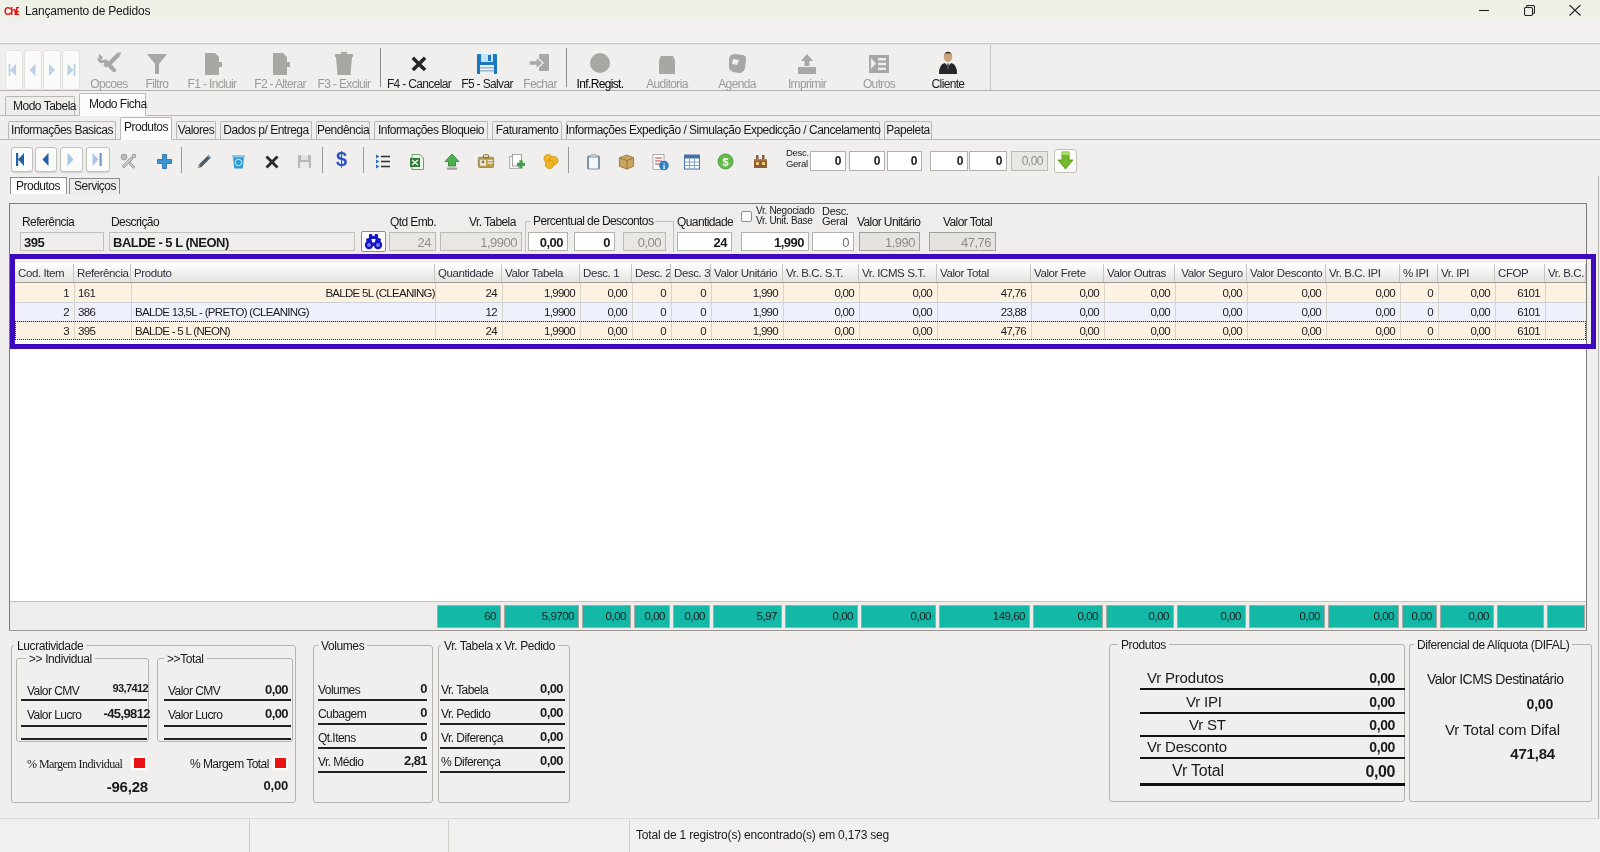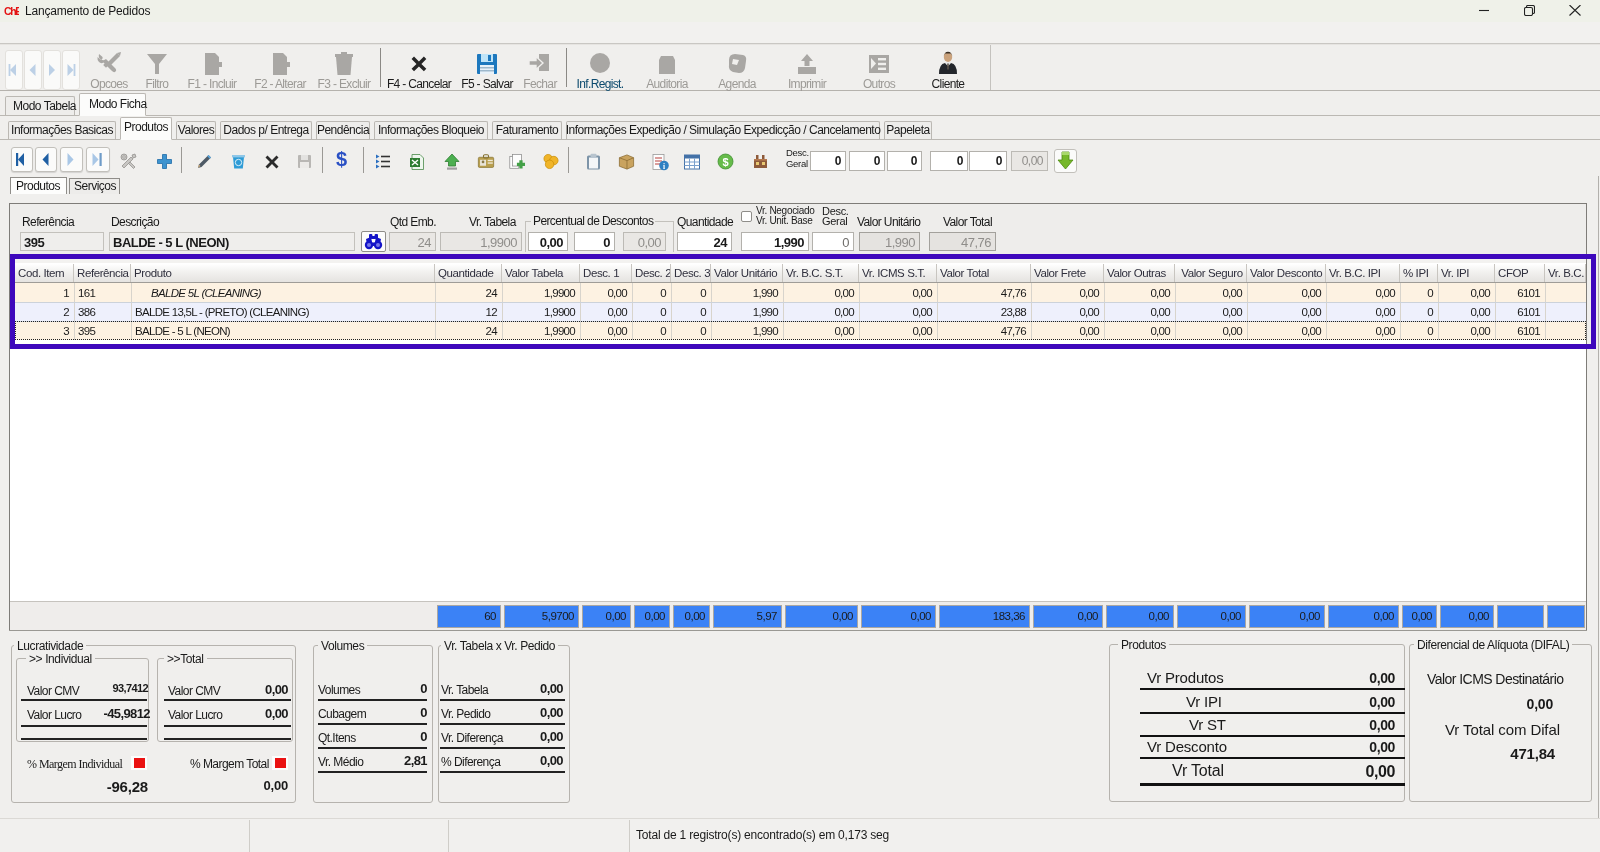--- a/index.html
+++ b/index.html
@@ -9,21 +9,21 @@
 .ls5{letter-spacing:-0.5px;}.ls55{letter-spacing:-0.55px;}.ls6{letter-spacing:-0.6px;}.ls65{letter-spacing:-0.65px;}
 .inp{position:absolute;background:#fff;border:1px solid #b3b1ac;text-align:right;padding:2px 4px 0 3px;font-weight:bold;font-size:13px;letter-spacing:-0.5px;white-space:nowrap;overflow:hidden;}
 .inpd{position:absolute;background:#e9e7e4;border:1px solid #bcbab5;text-align:right;padding:2px 4px 0 3px;color:#8f8d8a;font-size:13px;letter-spacing:-0.5px;white-space:nowrap;overflow:hidden;}
 .gb{position:absolute;border:1px solid #b6b3ae;border-radius:3px;}
 .gbl{position:absolute;background:#f0efed;padding:0 3px;font-size:12px;letter-spacing:-0.4px;white-space:nowrap;}
 .ul{position:absolute;background:#222;height:1.5px;}
 .ulb{position:absolute;background:#111;height:3px;}
 .sep{position:absolute;width:1px;background:#9b9995;}
 .hcell{position:absolute;background:linear-gradient(#ffffff,#f2f1ef 45%,#e5e3e0);border-right:1px solid #c8c5c0;color:#30303e;padding:3px 0 0 3px;white-space:nowrap;overflow:hidden;font-size:11.5px;letter-spacing:-0.4px;height:18px;}
 .cell{position:absolute;white-space:nowrap;overflow:hidden;font-size:11.5px;letter-spacing:-0.7px;padding-top:4px;height:19px;}
-.tbox{position:absolute;background:#3b82f6;border:1px solid #aaa7a2;text-align:right;padding:4px 4px 0 2px;font-size:11.5px;letter-spacing:-0.5px;height:23px;}
+.tbox{position:absolute;background:#14b8a6;border:1px solid #aaa7a2;text-align:right;padding:4px 4px 0 2px;font-size:11.5px;letter-spacing:-0.5px;height:23px;}
 </style></head>
 <body>
 
 <div class="abs" style="left:0;top:0;width:1600px;height:22px;background:#eff1e9;"></div>
 <svg class="abs" style="left:4px;top:6px" width="15" height="11" viewBox="0 0 15 11">
  <text x="0" y="9" font-family="Liberation Sans" font-size="10.5" font-weight="bold" fill="#e41414" letter-spacing="-1.4">ChE</text>
 </svg>
 <div class="lbl" style="left:25px;top:4px;font-size:12px;color:#191919;">Lançamento de Pedidos</div>
 <svg class="abs" style="left:1479px;top:5px" width="11" height="11" viewBox="0 0 11 11">
     <line x1="0" y1="5.5" x2="10" y2="5.5" stroke="#222" stroke-width="1.1"></line>
@@ -117,21 +117,21 @@
     <rect x="7" y="17" width="14" height="1.5" fill="#9db8cc"></rect>
     <rect x="7" y="20" width="14" height="1.5" fill="#9db8cc"></rect>
   </svg>
 <div class="lbl ls65" style="left:540px;top:77px;transform:translateX(-50%);color:#9c9a96;font-size:12px;">Fechar</div>
 <svg class="abs" style="left:526px;top:50px" width="28" height="28" viewBox="0 0 28 28">
     <g fill="#a9a7a4">
       <rect x="13" y="4" width="10" height="17"></rect>
       <path d="M3 10.5 L10 10.5 L10 6.5 L17 13 L10 19.5 L10 15.5 L3 15.5 Z" stroke="#f0efed" stroke-width="1.4"></path>
     </g>
   </svg>
-<div class="lbl ls65" style="left:600px;top:77px;transform:translateX(-50%);color:#0c4a6e;font-size:12px;">Inf.Regist.</div>
+<div class="lbl ls65" style="left:600px;top:77px;transform:translateX(-50%);color:#000000;font-size:12px;">Inf.Regist.</div>
 <svg class="abs" style="left:586px;top:50px" width="28" height="28" viewBox="0 0 28 28">
     <circle cx="14" cy="13" r="10" fill="#a9a7a4"></circle>
   </svg>
 <div class="lbl ls65" style="left:667px;top:77px;transform:translateX(-50%);color:#9c9a96;font-size:12px;">Auditoria</div>
 <svg class="abs" style="left:653px;top:50px" width="28" height="28" viewBox="0 0 28 28">
     <path d="M8 6 L20 6 L22 10 L22 24 L6 24 L6 10 Z" fill="#a9a7a4"></path>
   </svg>
 <div class="lbl ls65" style="left:737px;top:77px;transform:translateX(-50%);color:#9c9a96;font-size:12px;">Agenda</div>
 <svg class="abs" style="left:723px;top:50px" width="28" height="28" viewBox="0 0 28 28">
     <path d="M6 10 Q6 4 12 4 L20 5 Q24 6 23 11 L22 18 Q21 23 16 23 L10 22 Q5 20 6 15 Z M10 9 l6 1 l-2 5 l-5 -1 Z" fill="#a9a7a4" fill-rule="evenodd"></path>
@@ -418,21 +418,21 @@
 <div class="hcell" style="left:1247px;top:264px;width:79px;">Valor Desconto</div>
 <div class="hcell" style="left:1326px;top:264px;width:74px;">Vr. B.C. IPI</div>
 <div class="hcell" style="left:1400px;top:264px;width:38px;">% IPI</div>
 <div class="hcell" style="left:1438px;top:264px;width:57px;">Vr. IPI</div>
 <div class="hcell" style="left:1495px;top:264px;width:50px;">CFOP</div>
 <div class="hcell" style="left:1545px;top:264px;width:41px;">Vr. B.C.</div>
 <div class="abs" style="left:15px;top:282px;width:1571px;height:1px;background:#9f9c97;"></div>
 <div class="abs" style="left:15px;top:283px;width:1571px;height:19px;background:#fdf2e2;"></div>
 <div class="cell" style="left:15px;top:283px;width:59px;text-align:right;padding-right:5px;">1</div>
 <div class="cell" style="left:74px;top:283px;width:57px;text-align:left;padding-left:4px;">161</div>
-<div class="cell" style="left:131px;top:283px;width:304px;text-align:left;padding-left:20px;font-style:italic;">BALDE 5L (CLEANING)</div>
+<div class="cell" style="left:131px;top:283px;width:304px;text-align:right;padding-left:20px;">BALDE 5L (CLEANING)</div>
 <div class="cell" style="left:435px;top:283px;width:67px;text-align:right;padding-right:5px;">24</div>
 <div class="cell" style="left:502px;top:283px;width:78px;text-align:right;padding-right:5px;">1,9900</div>
 <div class="cell" style="left:580px;top:283px;width:52px;text-align:right;padding-right:5px;">0,00</div>
 <div class="cell" style="left:632px;top:283px;width:39px;text-align:right;padding-right:5px;">0</div>
 <div class="cell" style="left:671px;top:283px;width:40px;text-align:right;padding-right:5px;">0</div>
 <div class="cell" style="left:711px;top:283px;width:72px;text-align:right;padding-right:5px;">1,990</div>
 <div class="cell" style="left:783px;top:283px;width:76px;text-align:right;padding-right:5px;">0,00</div>
 <div class="cell" style="left:859px;top:283px;width:78px;text-align:right;padding-right:5px;">0,00</div>
 <div class="cell" style="left:937px;top:283px;width:94px;text-align:right;padding-right:5px;">47,76</div>
 <div class="cell" style="left:1031px;top:283px;width:73px;text-align:right;padding-right:5px;">0,00</div>
@@ -510,21 +510,21 @@
 <div class="abs" style="left:15px;top:321px;width:1571px;height:19px;border:1px dotted #222;"></div>
 <div class="abs" style="left:10px;top:601px;width:1576px;height:29px;background:#efedeb;border-top:1px solid #c6c3be;"></div>
 <div class="tbox" style="left:437px;top:605px;width:64px;">60</div>
 <div class="tbox" style="left:504px;top:605px;width:75px;">5,9700</div>
 <div class="tbox" style="left:582px;top:605px;width:49px;">0,00</div>
 <div class="tbox" style="left:634px;top:605px;width:36px;">0,00</div>
 <div class="tbox" style="left:673px;top:605px;width:37px;">0,00</div>
 <div class="tbox" style="left:713px;top:605px;width:69px;">5,97</div>
 <div class="tbox" style="left:785px;top:605px;width:73px;">0,00</div>
 <div class="tbox" style="left:861px;top:605px;width:75px;">0,00</div>
-<div class="tbox" style="left:939px;top:605px;width:91px;">183,36</div>
+<div class="tbox" style="left:939px;top:605px;width:91px;">149,60</div>
 <div class="tbox" style="left:1033px;top:605px;width:70px;">0,00</div>
 <div class="tbox" style="left:1106px;top:605px;width:68px;">0,00</div>
 <div class="tbox" style="left:1177px;top:605px;width:69px;">0,00</div>
 <div class="tbox" style="left:1249px;top:605px;width:76px;">0,00</div>
 <div class="tbox" style="left:1328px;top:605px;width:71px;">0,00</div>
 <div class="tbox" style="left:1402px;top:605px;width:35px;">0,00</div>
 <div class="tbox" style="left:1440px;top:605px;width:54px;">0,00</div>
 <div class="tbox" style="left:1497px;top:605px;width:47px;"></div>
 <div class="tbox" style="left:1547px;top:605px;width:38px;"></div>
 <div class="abs" style="left:9px;top:630px;width:1578px;height:1px;background:#9a9893;"></div>

